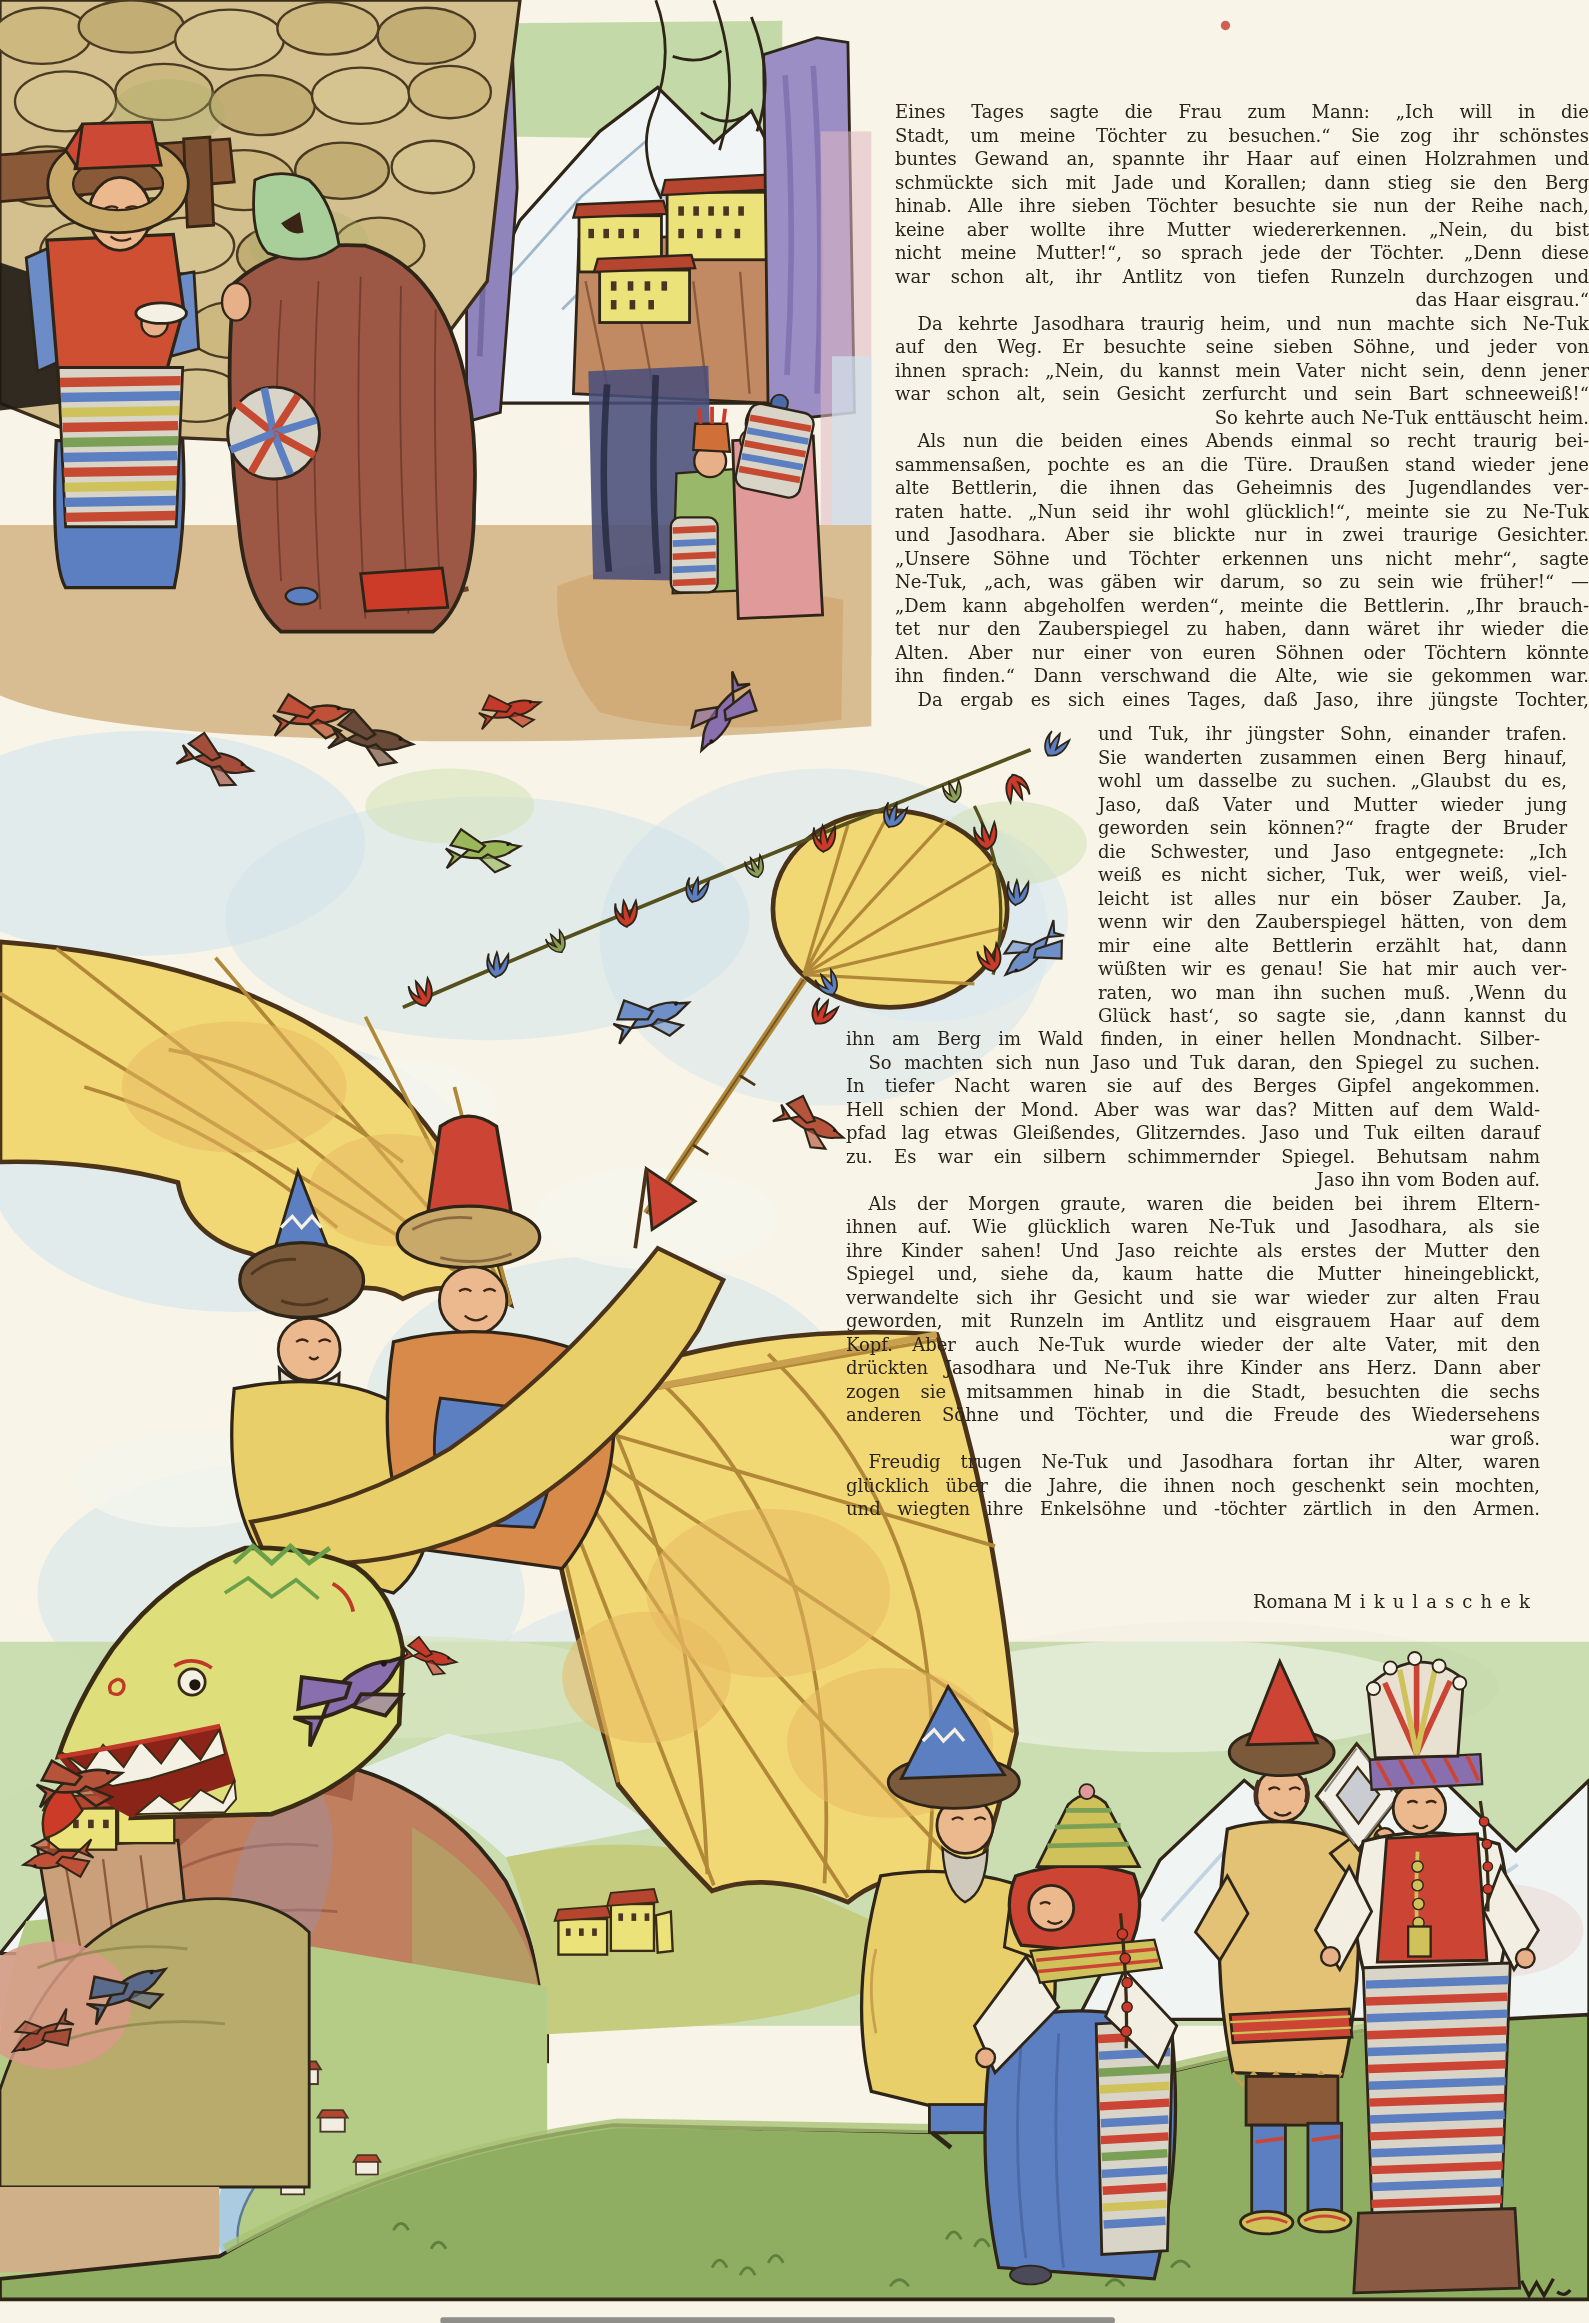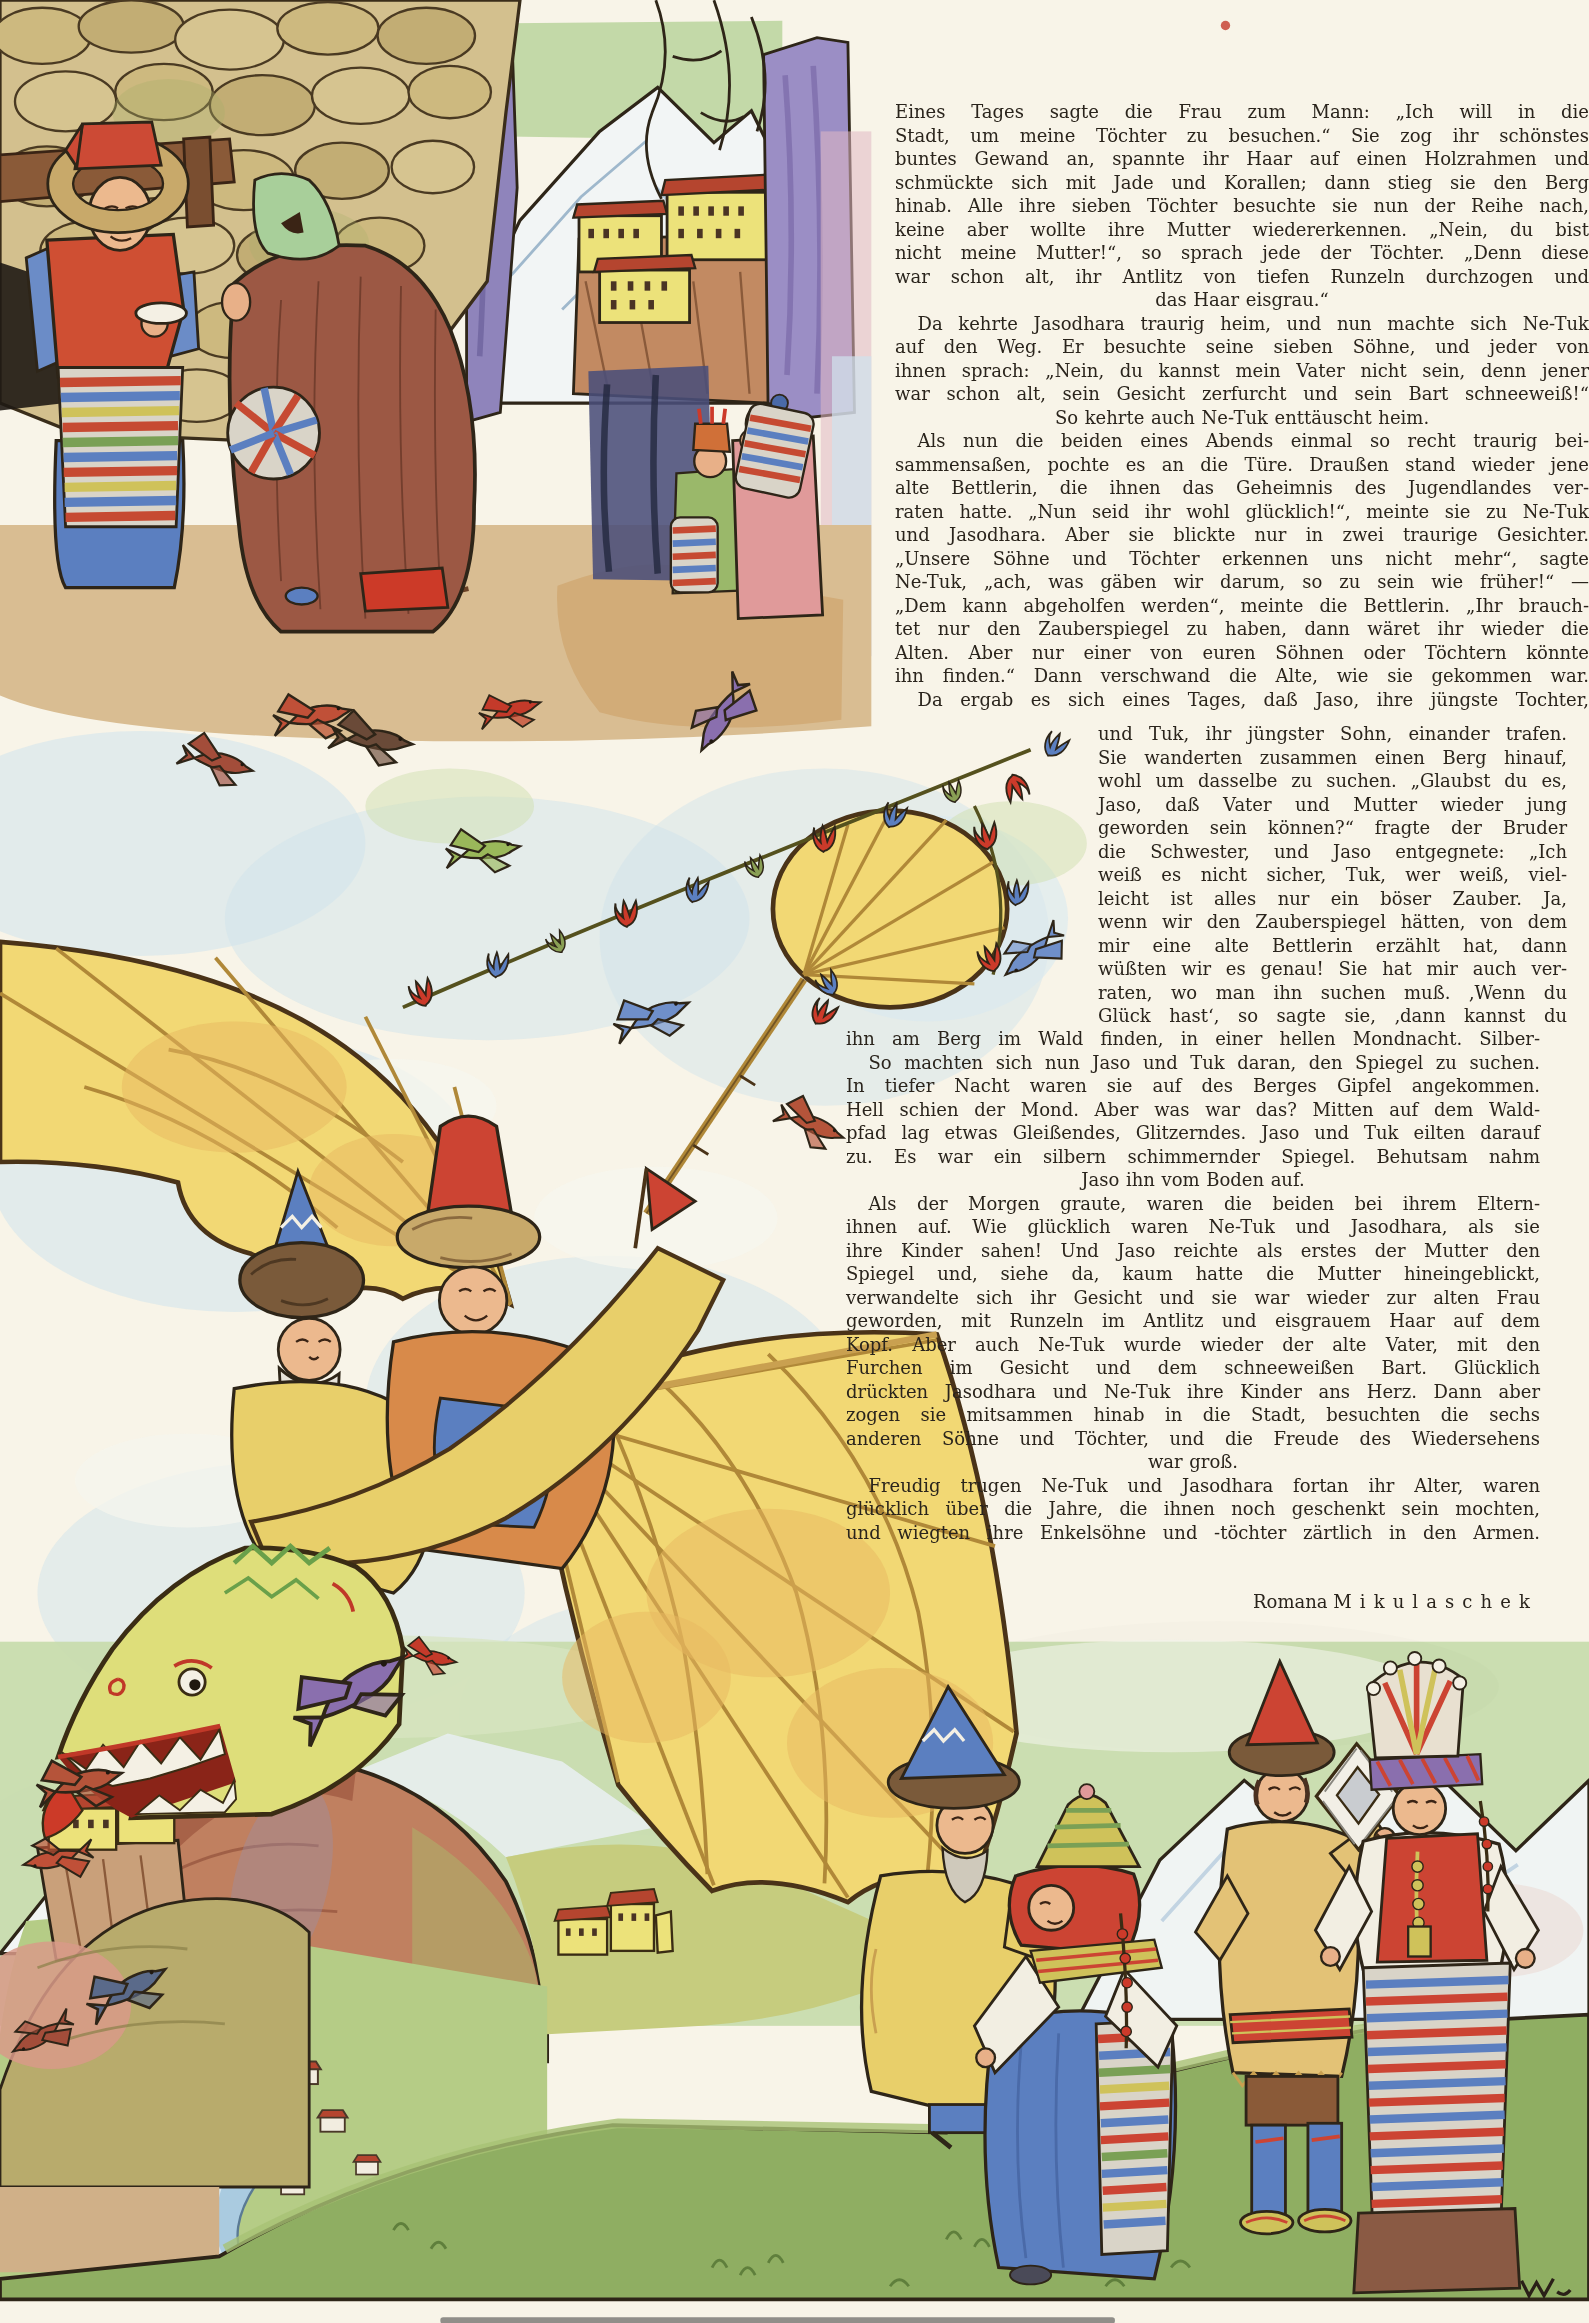--- a/index.html
+++ b/index.html
@@ -3,21 +3,21 @@
 <meta charset="utf-8">
 <style>
   html,body{margin:0;padding:0;background:#e8e4d8;}
   .page{position:relative;width:1589px;height:2324px;background:#f8f4e8;overflow:hidden;
         font-family:"DejaVu Serif","Liberation Serif",serif;}
   .art{position:absolute;left:0;top:0;width:1589px;height:2324px;}
   .textblock{position:absolute;color:#2a241c;font-size:18px;line-height:23.5px;
              word-spacing:0.9px;}
   .textblock div{height:23.5px;overflow:visible;}
   .tl-j{text-align:justify;text-align-last:justify;}
-  .tl-l{text-align:center;}
+  .tl-l{text-align:right;}
   .tl-i{text-align:justify;text-align-last:justify;text-indent:22.5px;}
   .author-line{position:absolute;top:1590px;right:51px;color:#2a241c;font-size:18px;
                line-height:23.5px;margin-left:12px;}
   .author-line .surname{letter-spacing:0.45em;}
   #blockA{left:873px;top:100px;width:694px;margin-left:22px;}
   #blockB{left:1098px;top:722px;width:469px;}
   #blockC{left:846px;top:1027px;width:694px;}
 </style>
 </head>
 <body>
@@ -683,21 +683,20 @@
       <div class="tl-j">pfad lag etwas Gleißendes, Glitzerndes. Jaso und Tuk eilten darauf</div>
       <div class="tl-j">zu. Es war ein silbern schimmernder Spiegel. Behutsam nahm</div>
       <div class="tl-l">Jaso ihn vom Boden auf.</div>
       <div class="tl-i">Als der Morgen graute, waren die beiden bei ihrem Eltern-</div>
       <div class="tl-j">ihnen auf. Wie glücklich waren Ne-Tuk und Jasodhara, als sie</div>
       <div class="tl-j">ihre Kinder sahen! Und Jaso reichte als erstes der Mutter den</div>
       <div class="tl-j">Spiegel und, siehe da, kaum hatte die Mutter hineingeblickt,</div>
       <div class="tl-j">verwandelte sich ihr Gesicht und sie war wieder zur alten Frau</div>
       <div class="tl-j">geworden, mit Runzeln im Antlitz und eisgrauem Haar auf dem</div>
       <div class="tl-j">Kopf. Aber auch Ne-Tuk wurde wieder der alte Vater, mit den</div>
-      <div class="tl-j">Furchen im Gesicht und dem schneeweißen Bart. Glücklich</div>
       <div class="tl-j">drückten Jasodhara und Ne-Tuk ihre Kinder ans Herz. Dann aber</div>
       <div class="tl-j">zogen sie mitsammen hinab in die Stadt, besuchten die sechs</div>
       <div class="tl-j">anderen Söhne und Töchter, und die Freude des Wiedersehens</div>
       <div class="tl-l">war groß.</div>
       <div class="tl-i">Freudig trugen Ne-Tuk und Jasodhara fortan ihr Alter, waren</div>
       <div class="tl-j">glücklich über die Jahre, die ihnen noch geschenkt sein mochten,</div>
       <div class="tl-j">und wiegten ihre Enkelsöhne und -töchter zärtlich in den Armen.</div>
     </div>
 
   <div class="author-line">

